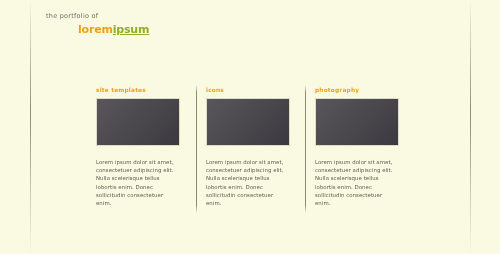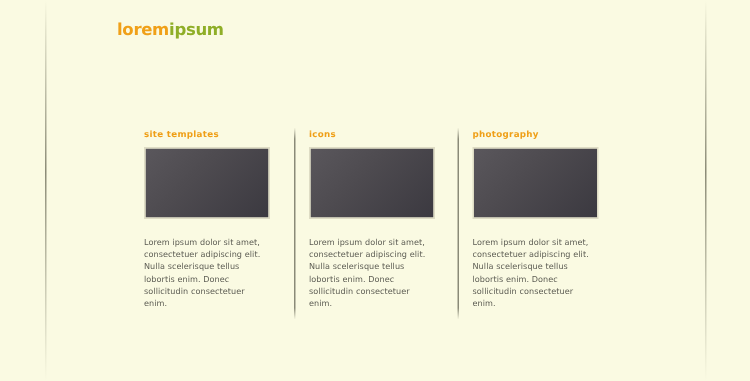--- a/index.html
+++ b/index.html
@@ -55,21 +55,21 @@
   .header .logo {
     margin-top: 2px;
     margin-left: 12px;
     font-size: 11px;
     font-weight: bold;
     letter-spacing: -0.2px;
     line-height: 13px;
     white-space: nowrap;
   }
   .header .logo .part-a { color: #f0a018; margin-left: 20px; }
-  .header .logo .part-b { color: #8fae27; }
+  .header .logo .part-b { color: #8fae27; text-decoration: underline; }
 
   
   .columns {
     position: absolute;
     left: 0;
     top: 86px;
     width: 500px;
     height: 130px;
   }
   .column {
@@ -125,20 +125,21 @@
 </style>
 </head>
 <body>
 
 <div id="page">
 
   <div class="frame-rule left"></div>
   <div class="frame-rule right"></div>
 
   <div class="header">
+    <div class="eyebrow">the portfolio of</div>
     <div class="logo"><span class="part-a">lorem</span><span class="part-b">ipsum</span></div>
   </div>
 
   <div class="col-divider d0"></div>
   <div class="col-divider d1"></div>
 
   <div class="columns">
 
     <div class="column c0">
       <div class="col-heading">site templates</div>

